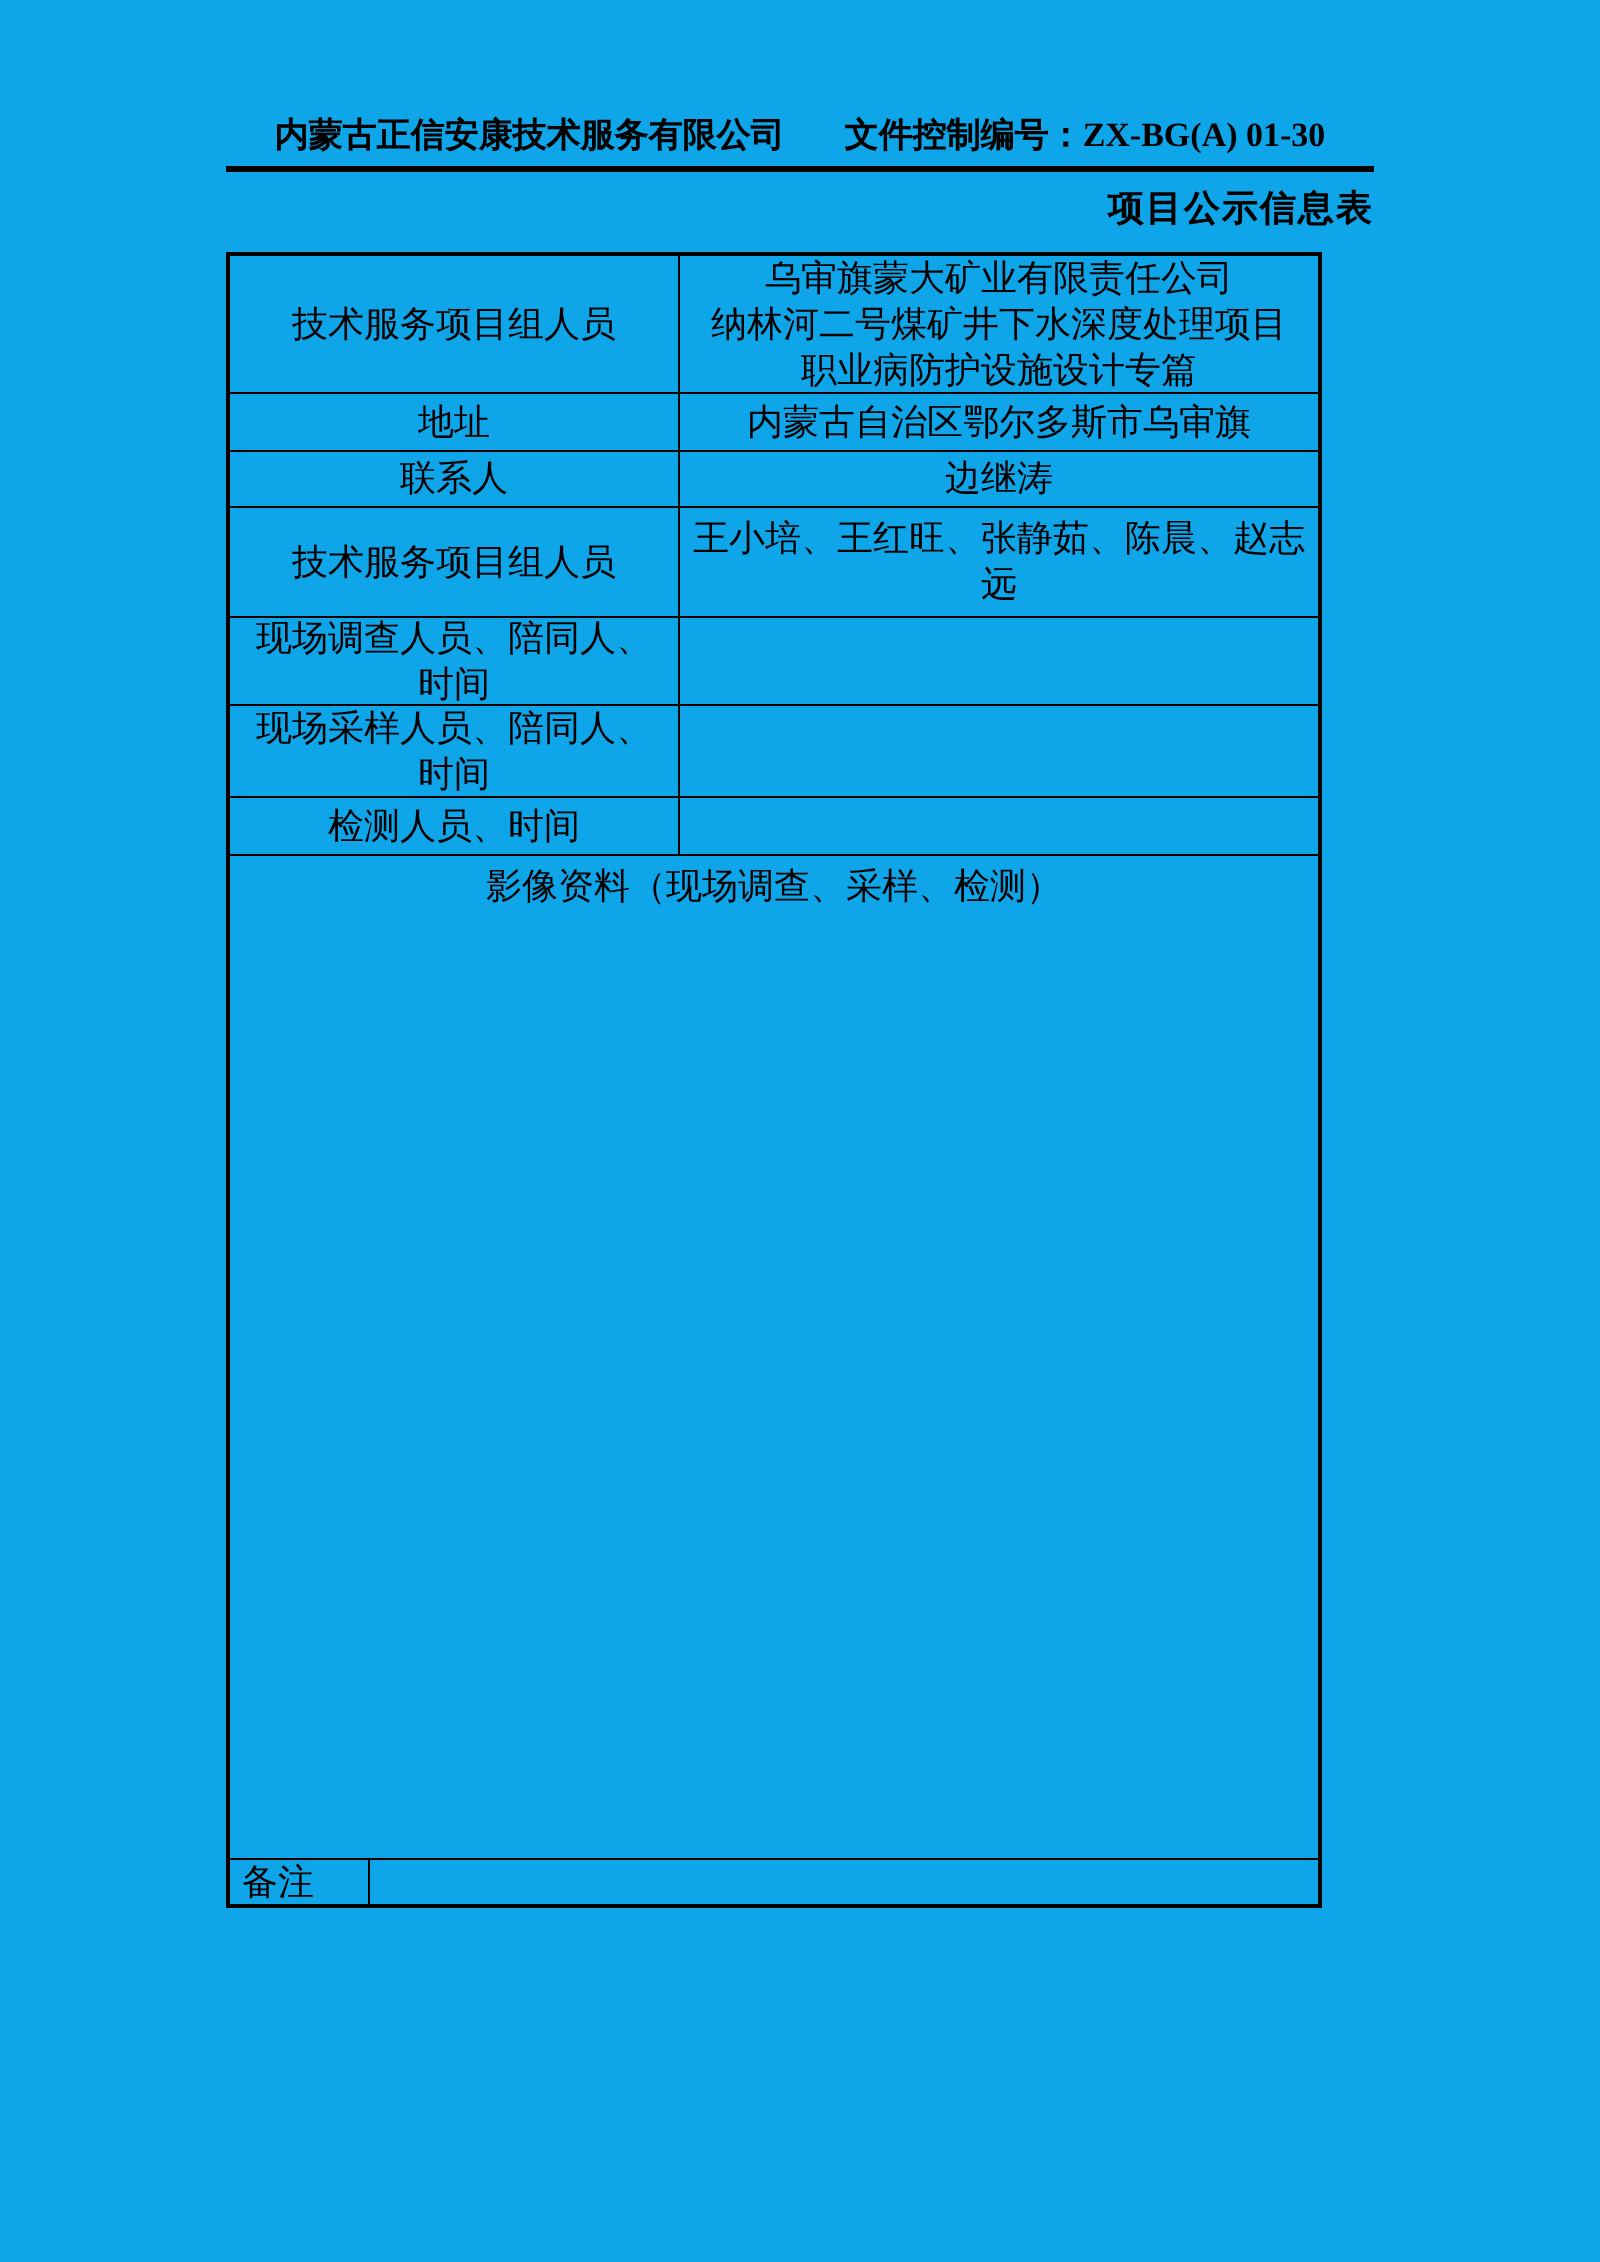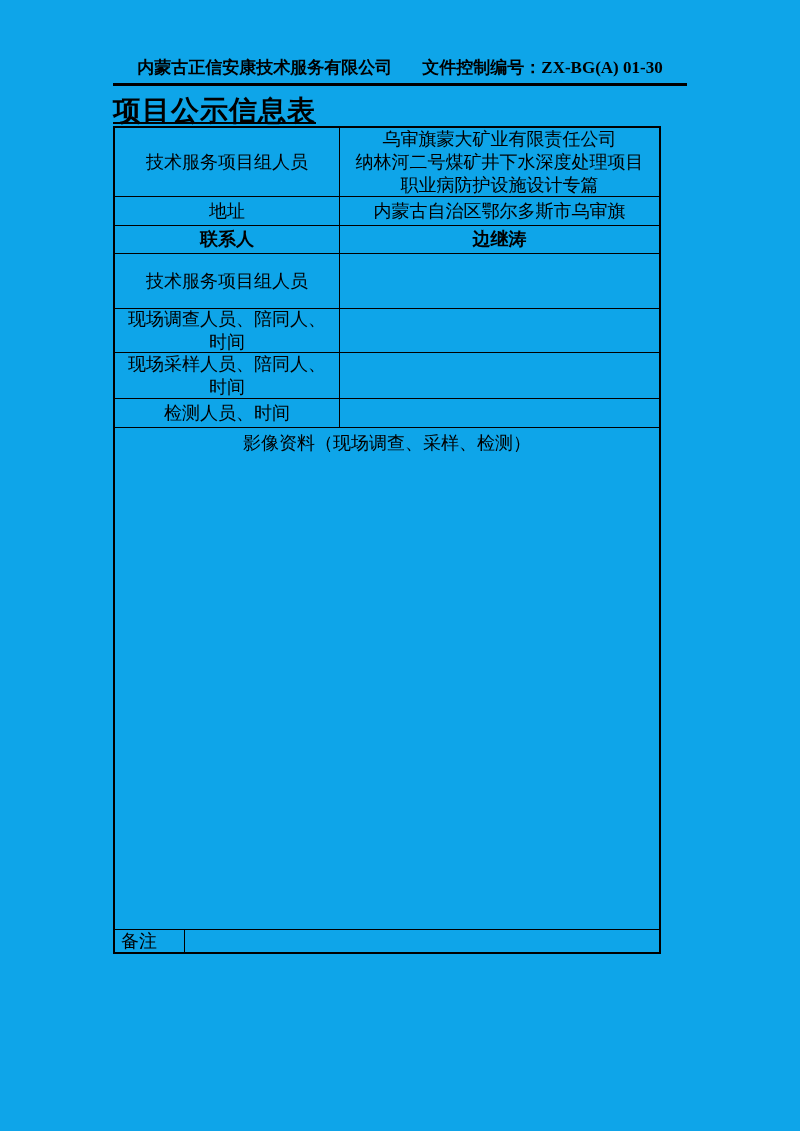--- a/index.html
+++ b/index.html
@@ -21,24 +21,23 @@
     text-align: center;
     font-size: 17px; font-weight: bold;
     border-bottom: 3px solid #000;
     padding-bottom: 4px;
     white-space: nowrap;
   }
   .doc-header .ctrl-part { margin-left: 30px; }
   
   .doc-title {
     position: absolute; left: 113px; top: 92px; width: 574px;
-    text-align: left;
-    font-size: 28px; font-weight: bold;
+    text-align: right;
+    font-size: 18px; font-weight: bold;
     letter-spacing: 1px;
-    text-decoration: underline;
   }
   
   .doc-table {
     position: absolute; left: 113px; top: 126px; width: 548px;
     border: 2px solid #000;
     font-size: 18px; line-height: 23px;
   }
   .t-row { display: flex; }
   .doc-table > .t-row + .t-row { border-top: 1px solid #000; }
   .t-label {
@@ -47,21 +46,21 @@
     display: flex; align-items: center; justify-content: center;
     text-align: center; padding: 1px 8px;
   }
   .t-value {
     flex: 1;
     display: flex; align-items: center; justify-content: center;
     text-align: center; white-space: pre-line; padding: 1px 6px;
   }
   .r0 { height: 68px; }
   .r1 { height: 29px; }
-  .r2 { height: 28px; font-weight: bold; }
+  .r2 { height: 28px; }
   .r3 { height: 55px; }
   .r4 { height: 44px; }
   .r5 { height: 46px; }
   .r6 { height: 29px; }
   .media-row { height: 502px; display: block; }
   .media-header { text-align: center; padding-top: 4px; }
   .remark-row { height: 23px; gap: 16px; }
   .remark-label {
     width: 70px; flex: 0 0 70px;
     border-right: 1px solid #000;
@@ -95,20 +94,21 @@
       <div class="t-value">内蒙古自治区鄂尔多斯市乌审旗</div>
     </div>
 
     <div class="t-row r2">
       <div class="t-label">联系人</div>
       <div class="t-value">边继涛</div>
     </div>
 
     <div class="t-row r3">
       <div class="t-label">技术服务项目组人员</div>
+      <div class="t-value">王小培、王红旺、张静茹、陈晨、赵志远</div>
     </div>
 
     <div class="t-row r4">
       <div class="t-label">现场调查人员、陪同人、时间</div>
       <div class="t-value"></div>
     </div>
 
     <div class="t-row r5">
       <div class="t-label">现场采样人员、陪同人、时间</div>
       <div class="t-value"></div>

